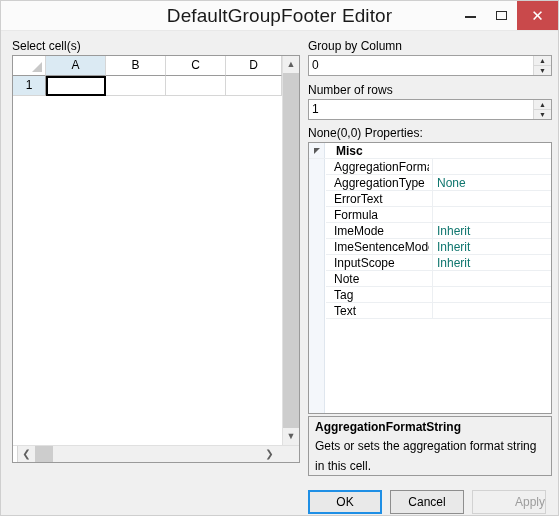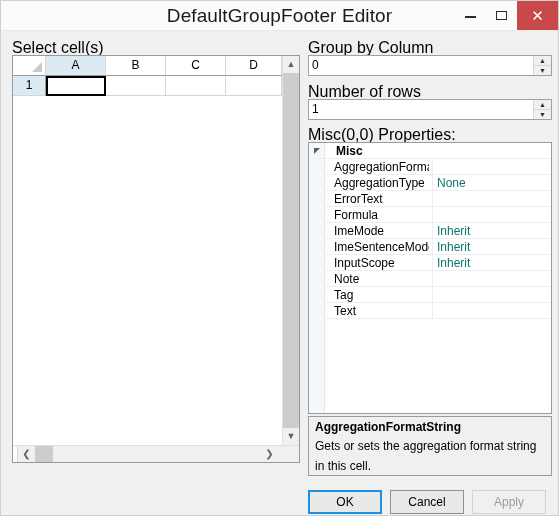--- a/index.html
+++ b/index.html
@@ -64,21 +64,21 @@
 
   
   #client {
     position: absolute; left: 0; top: 30px;
     width: 557px; height: 484px;
     background: #f0f0f0;
   }
 
   .caption {
     position: absolute;
-    font-size: 16px; color: #000;
+    font-size: 12px; color: #000;
     white-space: nowrap;
   }
 
   
   #grid-caption { left: 11px; top: 8px; }
 
   #grid-panel {
     position: absolute; left: 11px; top: 24px;
     width: 288px; height: 408px;
     background: #ffffff;
@@ -261,21 +261,21 @@
     background:#e9e9e9;
     border:1px solid #adadad;
     box-sizing:border-box;
     font-family:"Liberation Sans", sans-serif;
     font-size:12px; color:#000;
     text-align:center; line-height:22px;
     cursor:default;
   }
   #btn-ok     { left:307px; border:2px solid #1f8fe5; line-height:20px; }
   #btn-cancel { left:389px; border:1px solid #8e8e8e; }
-  #btn-apply  { left:471px; color:#9d9d9d; border:1px solid #d2d2d2; background:#f0f0f0; }
+  #btn-apply  { left:471px; color:#9d9d9d; border:1px solid #d2d2d2; background:#f0f0f0;text-align:right; }
 </style>
 </head>
 <body>
 
 <div id="window">
 
   <div id="titlebar">
     <div id="title-text">DefaultGroupFooter Editor</div>
 
     <div class="winbtn" id="btn-min">
@@ -340,21 +340,21 @@
 
     <div class="caption" id="rows-caption">Number of rows</div>
     <div class="spin-wrap" id="spin-rows">
       <div class="spin-value">1</div>
       <div class="spin-btns">
         <div class="up">▲</div>
         <div class="down">▼</div>
       </div>
     </div>
 
-    <div class="caption" id="props-caption">Misc(0,0) Properties:</div>
+    <div class="caption" id="props-caption">None(0,0) Properties:</div>
 
     <div id="propgrid">
       <div id="prop-gutter"></div>
 
       <div class="prop-row category" style="top:0px;">
         <div class="tri"></div>
         <div class="name">Misc</div>
 
         <div class="underline"></div>
       </div>

